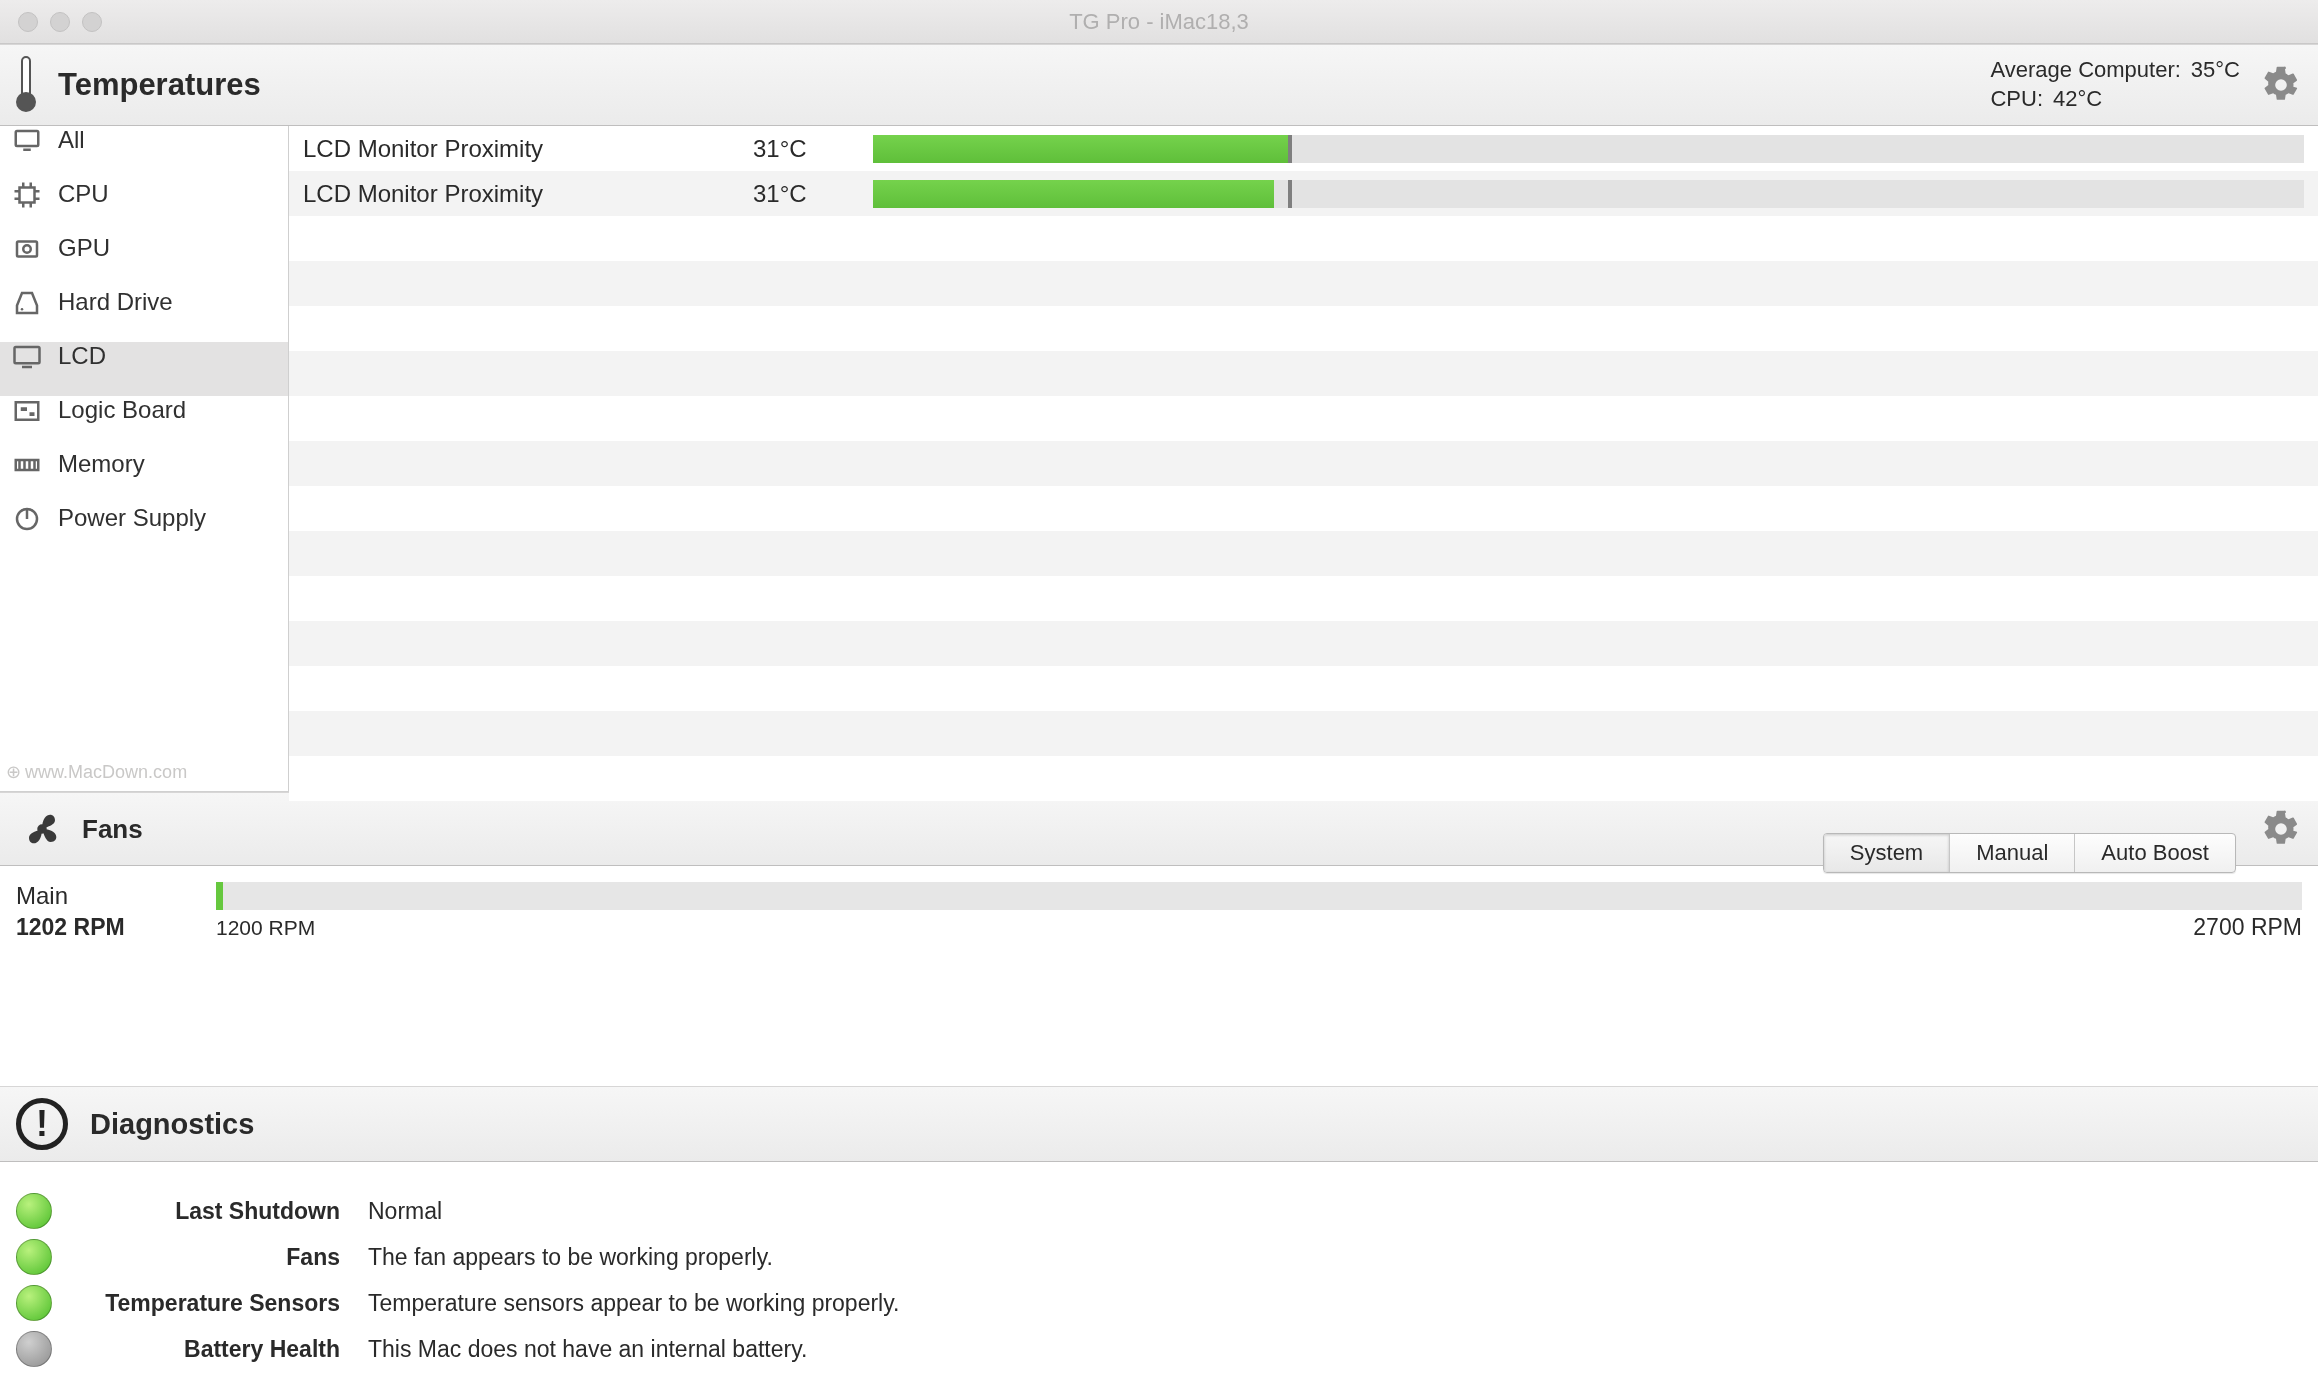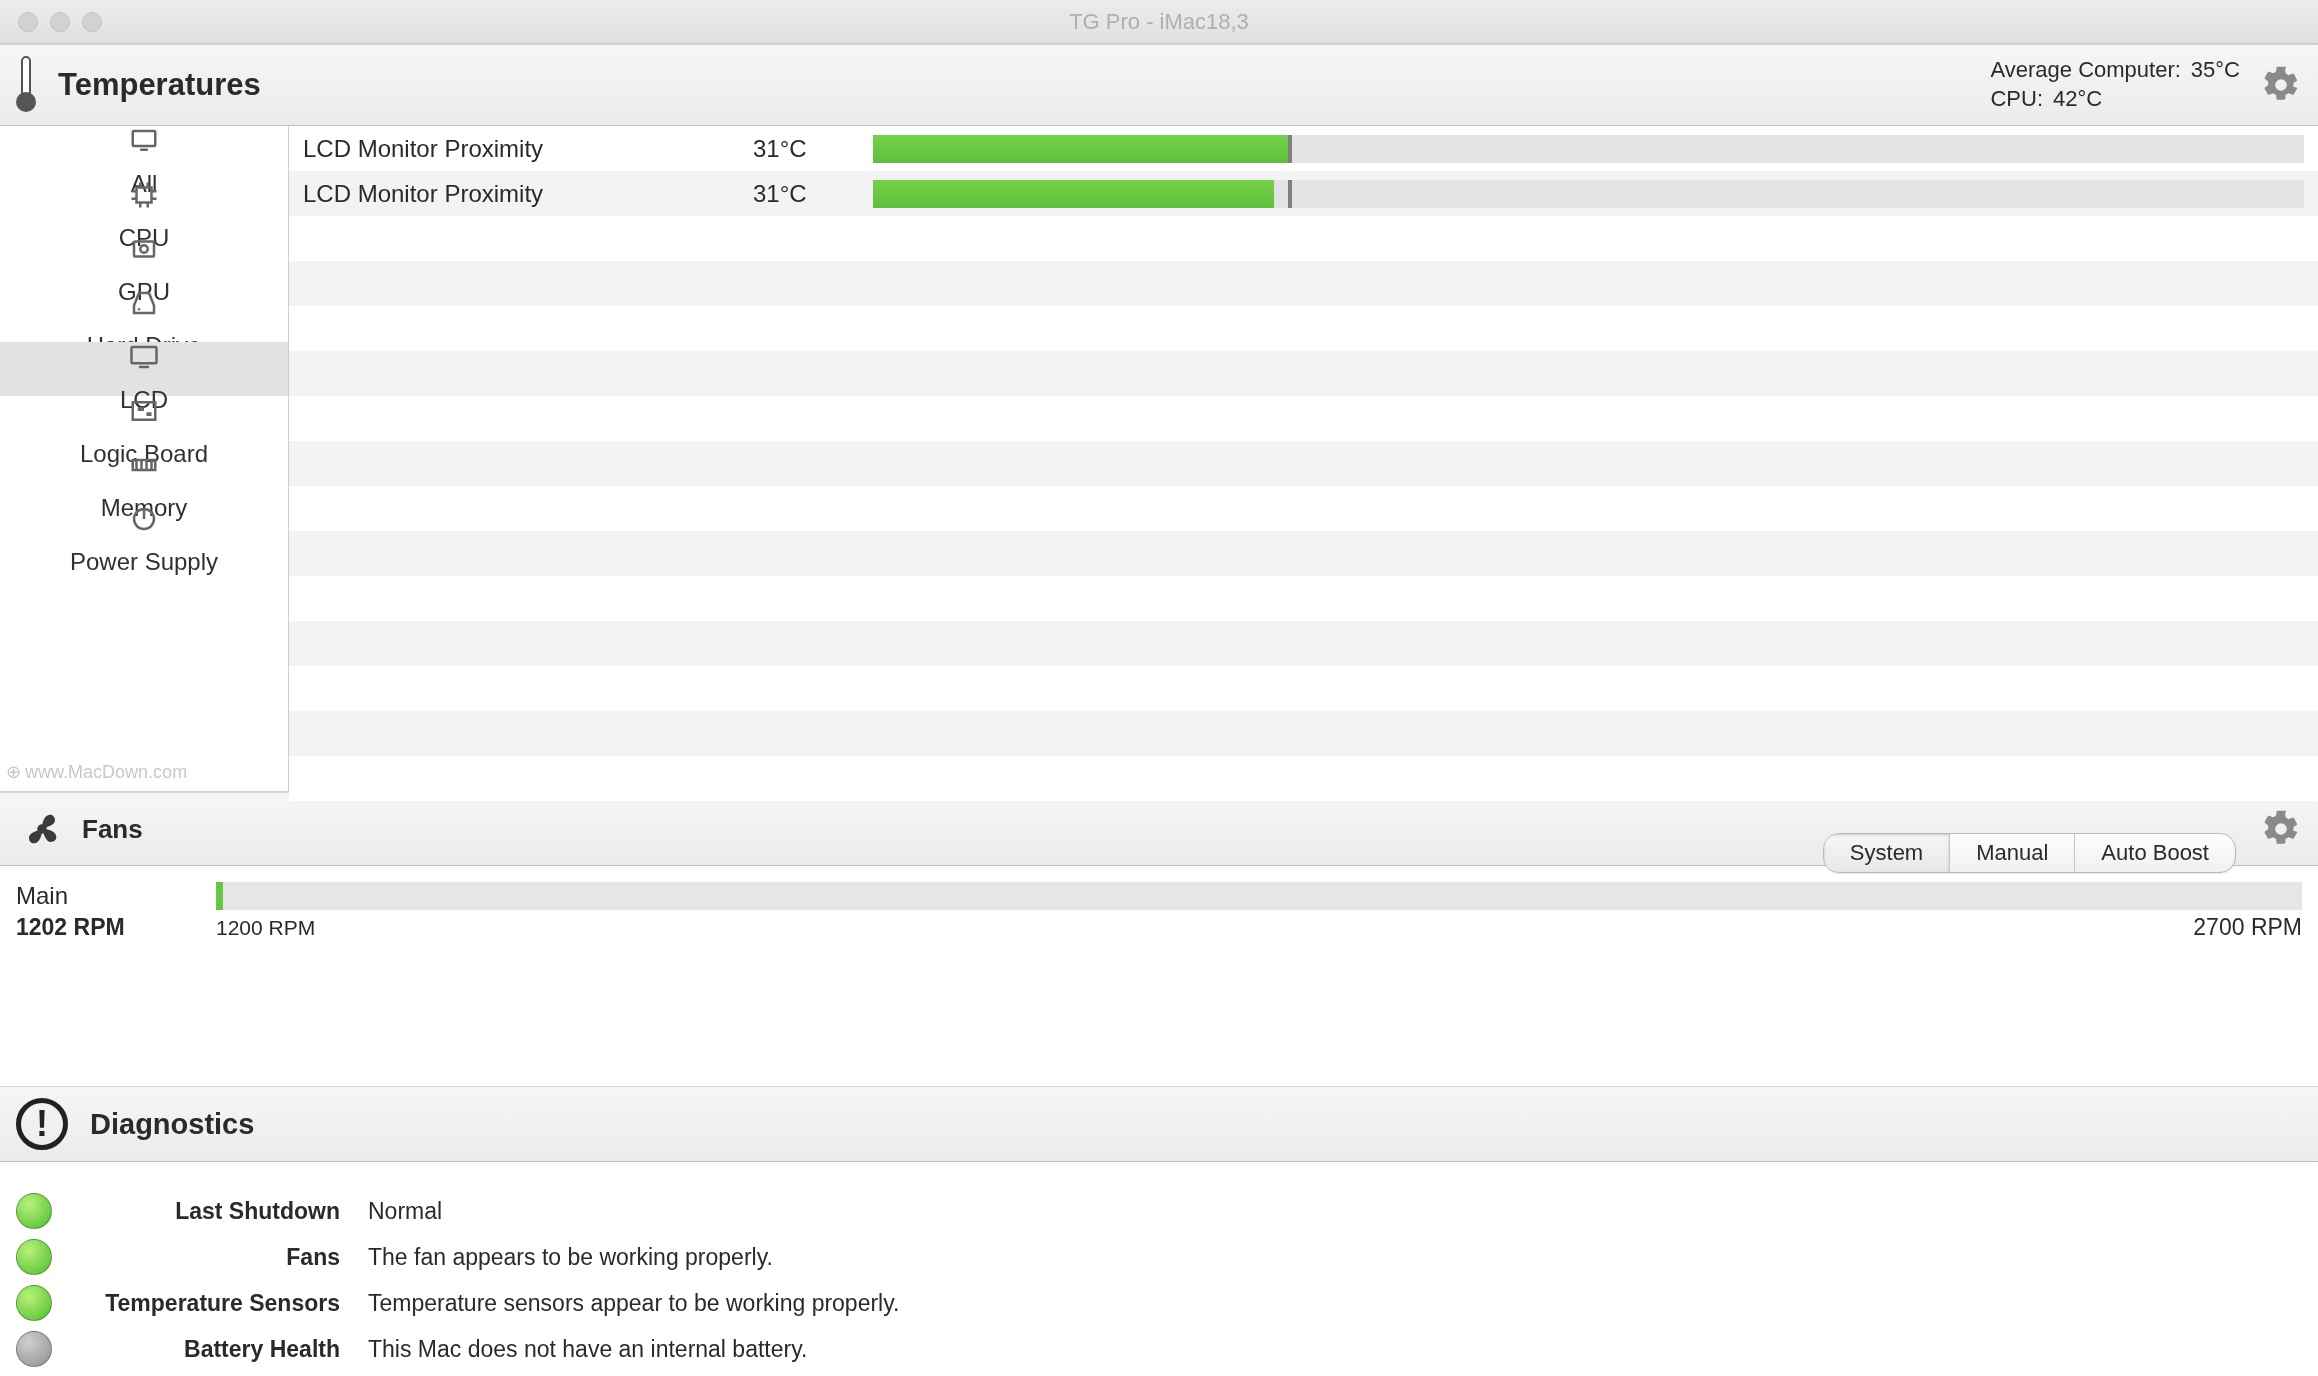--- a/index.html
+++ b/index.html
@@ -20,42 +20,42 @@
 .temp-head .therm .tube { width:10px; height:40px; border:2px solid #555; border-radius:5px 5px 0 0; background:#fff; }
 .temp-head .therm .bulb { width:20px; height:20px; border:2px solid #555; border-radius:50%; background:#555; margin-top:-4px; }
 .temp-head h2 { font-size:31px; font-weight:700; color:#2a2a2a; }
 .temp-head .averages { margin-left:auto; text-align:right; font-size:22px; color:#2a2a2a; margin-right:20px; line-height:1.3; }
 .averages .row { display:flex; justify-content:flex-start; gap:10px; }
 .gear-btn { width:42px; height:42px; display:flex; align-items:center; justify-content:center; cursor:pointer; }
 .gear-btn svg { width:40px; height:40px; }
 
 .temp-body { height:666px; display:flex; border-bottom:1px solid #d0d0d0; }
 .sidebar { width:289px; border-right:1px solid #cfcfcf; background:#fff; display:flex; flex-direction:column; }
-.sb-item { height:54px; display:flex; align-items:center; gap:14px; padding:0 10px; font-size:24px; color:#303030; cursor:pointer;flex-direction:column; }
+.sb-item { height:54px; display:flex; gap:14px; padding:0 10px; font-size:24px; color:#303030; cursor:pointer; }
 .sb-item.sel { background:#e3e2e2; }
 .sb-item .ico { width:34px; height:30px; display:flex; align-items:center; justify-content:center; }
 .sb-item .ico svg { width:30px; height:30px; }
 .watermark { margin-top:auto; padding:6px 6px 8px 6px; color:#c9c8c7; font-size:18px; display:flex; align-items:center; gap:4px; }
 
 .sensor-area { flex:1; }
 .sensor-row { display:flex; align-items:center; height:45px; padding:0 14px 0 14px; }
 .sensor-row:nth-child(odd)  { background:#ffffff; }
 .sensor-row:nth-child(even) { background:#f3f3f3; }
 .sensor-row .name { width:450px; font-size:24px; color:#2a2a2a; }
 .sensor-row .val  { width:100px; font-size:24px; color:#2a2a2a; margin-right:20px; }
 .sensor-row .bar-outer { flex:1; height:28px; background:#e3e3e3; position:relative; }
 .sensor-row .bar-fill  { height:100%; background:linear-gradient(#75d24c,#5fbf3a); }
 .sensor-row .bar-tick  { position:absolute; top:0; width:4px; height:100%; background:#7f7f7f; }
 
 
 .fans-head { height:74px; }
 .fans-head .fan-ico { width:52px; height:52px; margin-right:14px; }
 .fans-head h2 { font-size:26px; font-weight:700; color:#2a2a2a; }
 .fans-head .spacer { flex:1; }
-.seg { display:flex; border:1px solid #b8b8b8; border-radius:16px; overflow:hidden; background:linear-gradient(#fdfdfd,#f0f0f0); box-shadow:0 1px 1px rgba(0,0,0,.1); margin-right:24px;margin-top:48px; }
+.seg { display:flex; border:1px solid #b8b8b8; border-radius:4px; overflow:hidden; background:linear-gradient(#fdfdfd,#f0f0f0); box-shadow:0 1px 1px rgba(0,0,0,.1); margin-right:24px;margin-top:48px; }
 .seg button { all:unset; padding:6px 26px; font-size:22px; color:#2a2a2a; cursor:pointer; border-right:1px solid #c6c6c6; }
 .seg button:last-child { border-right:none; }
 .seg button.sel { background:linear-gradient(#f6f6f6,#e8e8e8); box-shadow:inset 0 1px 3px rgba(0,0,0,.2); }
 
 .fan-body { height:220px; padding:16px 16px 0 16px; }
 .fan-row-top { display:flex; align-items:center; }
 .fan-row-top .fan-name { width:200px; font-size:24px; color:#2a2a2a; }
 .fan-bar-outer { flex:1; height:28px; background:#e6e6e6; position:relative; }
 .fan-bar-fill  { position:absolute; left:0; top:0; height:100%; width:7px; background:#66c83e; }
 .fan-row-bot { display:flex; align-items:center; margin-top:4px; }

